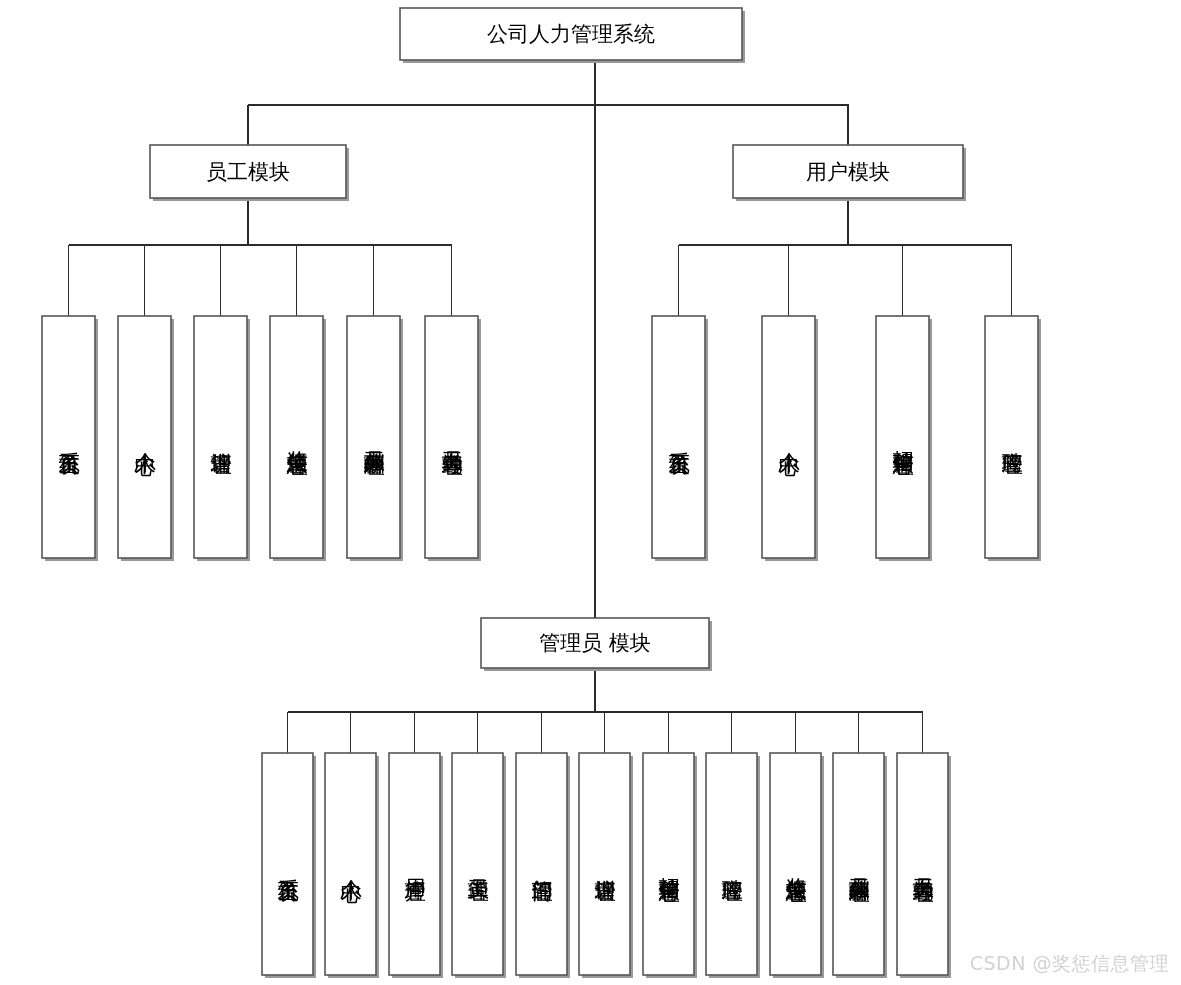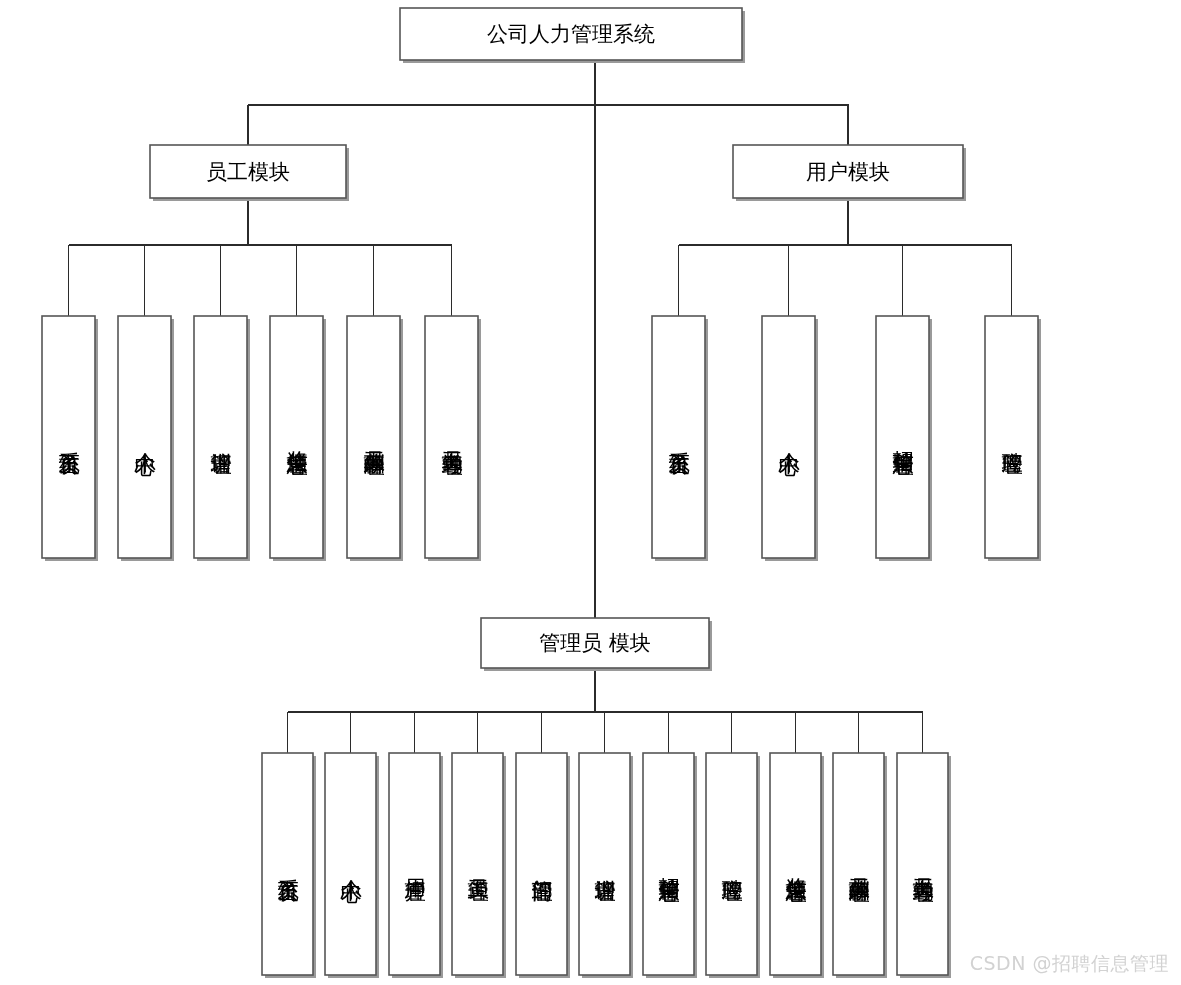--- a/index.html
+++ b/index.html
@@ -189,14 +189,14 @@
       <div class="node-label-v" style="left: 389px; top: 753px; width: 51px; height: 222px;">用户管理</div>
       <div class="node-label-v" style="left: 452px; top: 753px; width: 51px; height: 222px;">员工管理</div>
       <div class="node-label-v" style="left: 516px; top: 753px; width: 51px; height: 222px;">部门管理</div>
       <div class="node-label-v" style="left: 579px; top: 753px; width: 51px; height: 222px;">培训管理</div>
       <div class="node-label-v" style="left: 643px; top: 753px; width: 51px; height: 222px;">招聘信息管理</div>
       <div class="node-label-v" style="left: 706px; top: 753px; width: 51px; height: 222px;">应聘管理</div>
       <div class="node-label-v" style="left: 770px; top: 753px; width: 51px; height: 222px;">奖惩信息管理</div>
       <div class="node-label-v" style="left: 833px; top: 753px; width: 51px; height: 222px;">员工薪酬管理</div>
       <div class="node-label-v" style="left: 897px; top: 753px; width: 51px; height: 222px;">员工考勤管理</div>
     </div>
-  <div class="watermark">CSDN @招聘信息管理</div>
+  <div class="watermark">CSDN @奖惩信息管理</div>
 </div>
 
 </body></html>

